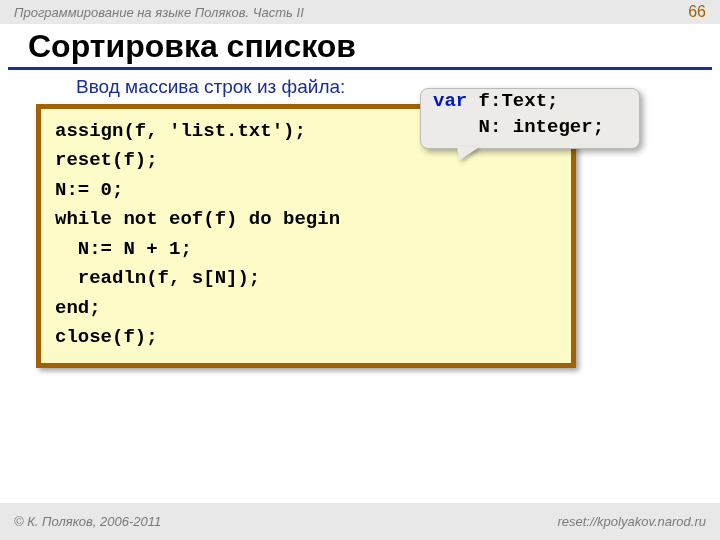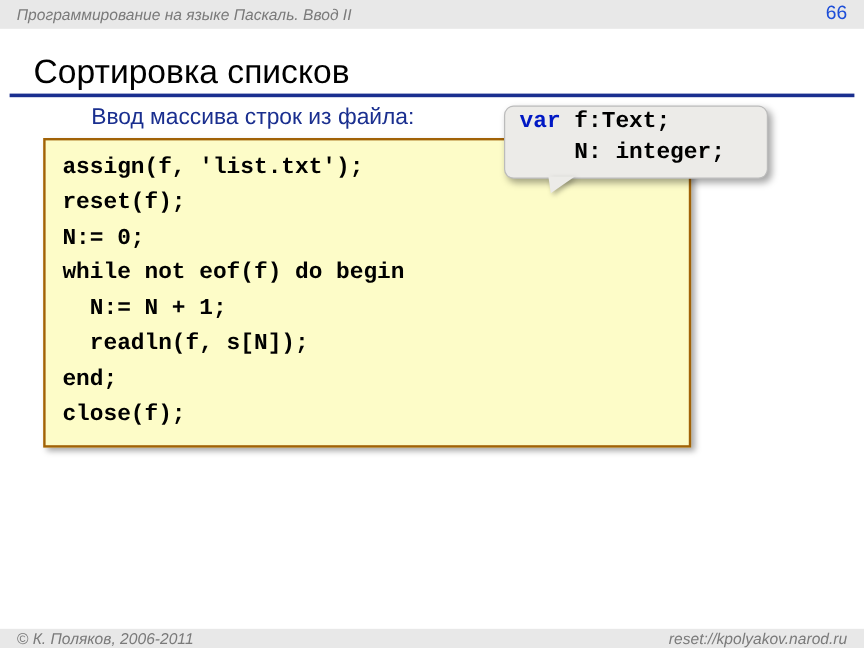--- a/index.html
+++ b/index.html
@@ -16,45 +16,45 @@
     align-items: center;
     justify-content: space-between;
     padding: 0 14px;
     font-size: 13px;
     color: #7a7a7a;
     font-style: italic;
   }
   .header-bar .page-num {
     font-style: normal;
     font-size: 16px;
-    color: #1d4ed8;
+    color: #a16207;
   }
   .title {
-    font-size: 28px;
-    font-weight: normal;
+    font-size: 32px;
+    font-weight: bold;
     color: #000;
-    padding: 20px 28px 2px 28px;
+    padding: 4px 28px 2px 28px;
   }
   .divider {
     height: 3px;
     background: #1a2f8f;
     margin: 0 8px 6px 8px;
   }
   .subtitle {
     color: #1a2f8f;
     font-size: 19px;
     padding: 0 28px 6px 28px;
     margin-left: 48px;
   }
   .code-block {
     position: relative;
     margin: 0 0 0 36px;
     width: 540px;
     background: #fdfcc8;
-    border: 2px solid #a16207;
+    border: 5px solid #a16207;
     box-shadow: 3px 3px 5px rgba(0,0,0,0.35);
     padding: 8px 14px 10px 14px;
     font-family: "Courier New", monospace;
     font-size: 19px;
     font-weight: bold;
     color: #000;
     line-height: 1.55;
     white-space: pre;
   }
   .callout {
@@ -80,36 +80,36 @@
     bottom: -13px;
     width: 0; height: 0;
     border-left: 2px solid transparent;
     border-right: 20px solid transparent;
     border-top: 14px solid #ecebe8;
     filter: drop-shadow(2px 2px 2px rgba(0,0,0,0.3));
   }
   .footer {
     position: absolute;
     bottom: 0; left: 0; right: 0;
-    height: 16px;
+    height: 37px;
     background: #e8e8e8;
     display: flex;
     align-items: center;
     justify-content: space-between;
     padding: 0 14px;
     font-size: 13px;
     color: #7a7a7a;
     font-style: italic;
   }
 </style>
 </head>
 <body>
 
 <div class="header-bar">
-  <span>Программирование на языке Паскаль. Ввод II</span>
+  <span>Программирование на языке Поляков. Часть II</span>
   <span class="page-num">66</span>
 </div>
 
 <div class="title">Сортировка списков</div>
 <div class="divider"></div>
 <div class="subtitle">Ввод массива строк из файла:</div>
 
 <div class="code-block"><span>assign(f, 'list.txt');</span>
 <span>reset(f);</span>
 <span>N:= 0;</span>

